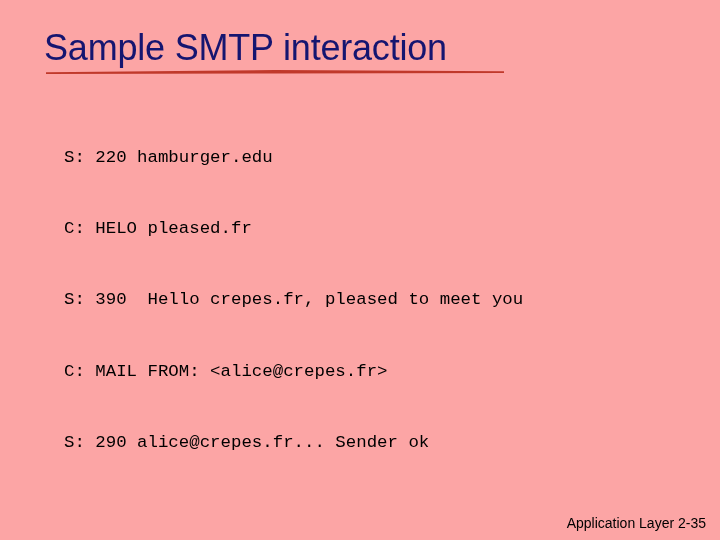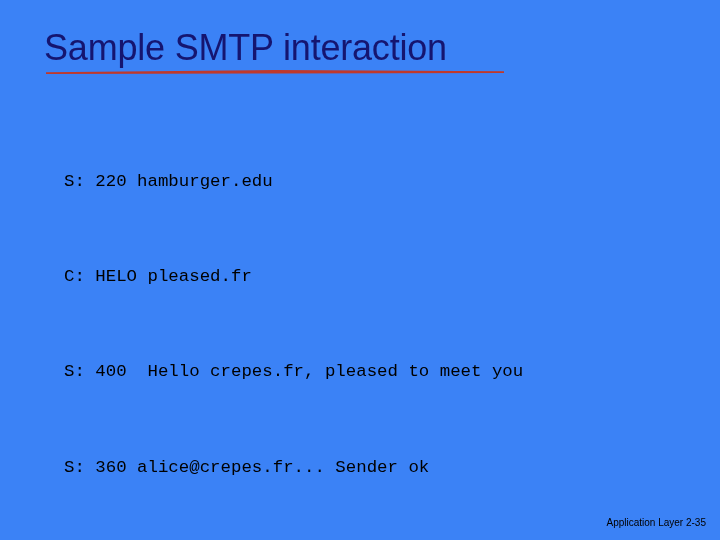--- a/index.html
+++ b/index.html
@@ -11,21 +11,21 @@
     height: 540px;
     background: #ffffff;
     font-family: "Liberation Sans", sans-serif;
     overflow: hidden;
     position: relative;
   }
 
   .slide {
     position: absolute;
     inset: 0;
-    background: #3b82f6;
+    background: #fca5a5;
   }
 
   
   .title-block {
     position: absolute;
     left: 44px;
     top: 26px;
     width: 640px;
     height: 56px;
   }
@@ -56,30 +56,29 @@
     font-size: 17.4px;
     line-height: 23.8px;
     color: #000000;
     white-space: pre;
     letter-spacing: 0px;
   }
   .line {
     white-space: pre;
     display: block;
     height: 23.8px;
-    margin-top: 24px;
   }
 
   
   .footer {
     position: absolute;
     right: 14px;
     bottom: 10px;
     font-family: "Liberation Sans", sans-serif;
-    font-size: 10px;
+    font-size: 14px;
     line-height: 14px;
     color: #000000;
     white-space: nowrap;
     margin-top: 28px;
   }
 </style>
 </head>
 <body>
 
 <div class="slide">
@@ -87,22 +86,23 @@
   <div class="title-block">
     <div class="slide-title">Sample SMTP interaction</div>
     <svg class="title-rule" viewBox="0 0 460 7" preserveAspectRatio="none" aria-hidden="true">
       <path d="M 1 5.2 L 230 3.0 L 459 4.2 L 459 6.0 L 230 6.4 L 1 6.9 Z" fill="#C0392B"></path>
     </svg>
   </div>
 
   <div class="transcript">
     <span class="line">S: 220 hamburger.edu</span>
     <span class="line">C: HELO pleased.fr</span>
-    <span class="line">S: 400  Hello crepes.fr, pleased to meet you</span>
-    <span class="line">S: 360 alice@crepes.fr... Sender ok</span>
+    <span class="line">S: 390  Hello crepes.fr, pleased to meet you</span>
+    <span class="line">C: MAIL FROM: &lt;alice@crepes.fr&gt;</span>
+    <span class="line">S: 290 alice@crepes.fr... Sender ok</span>
     
     
     
     
     
     
     
     
     
   </div>

